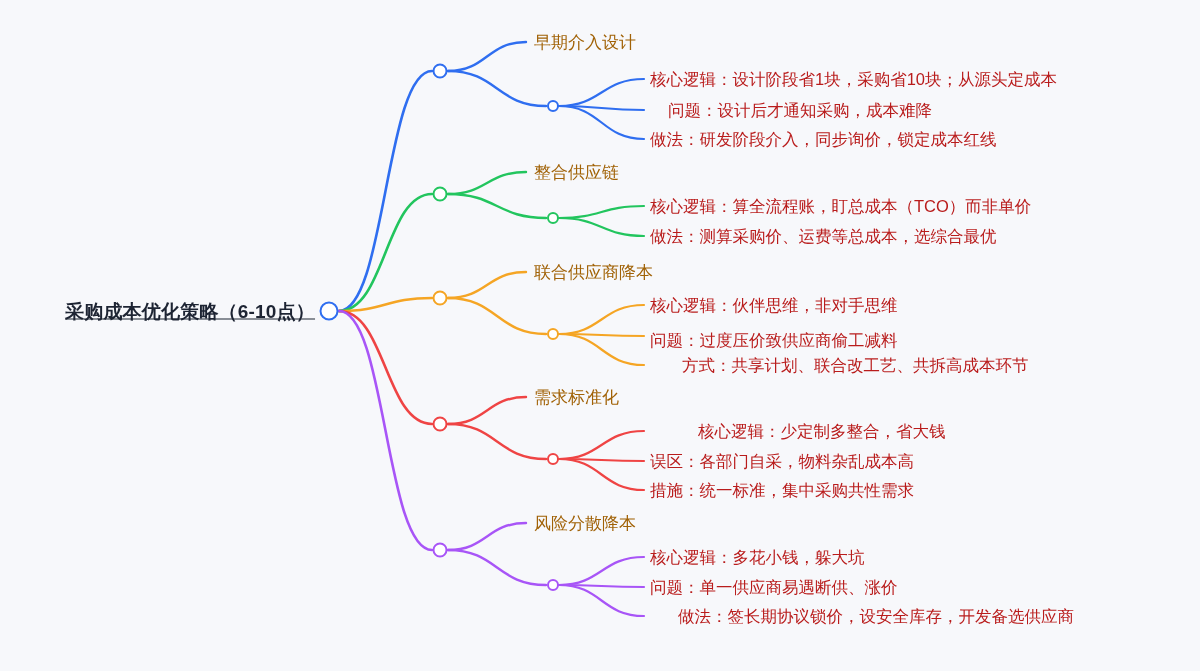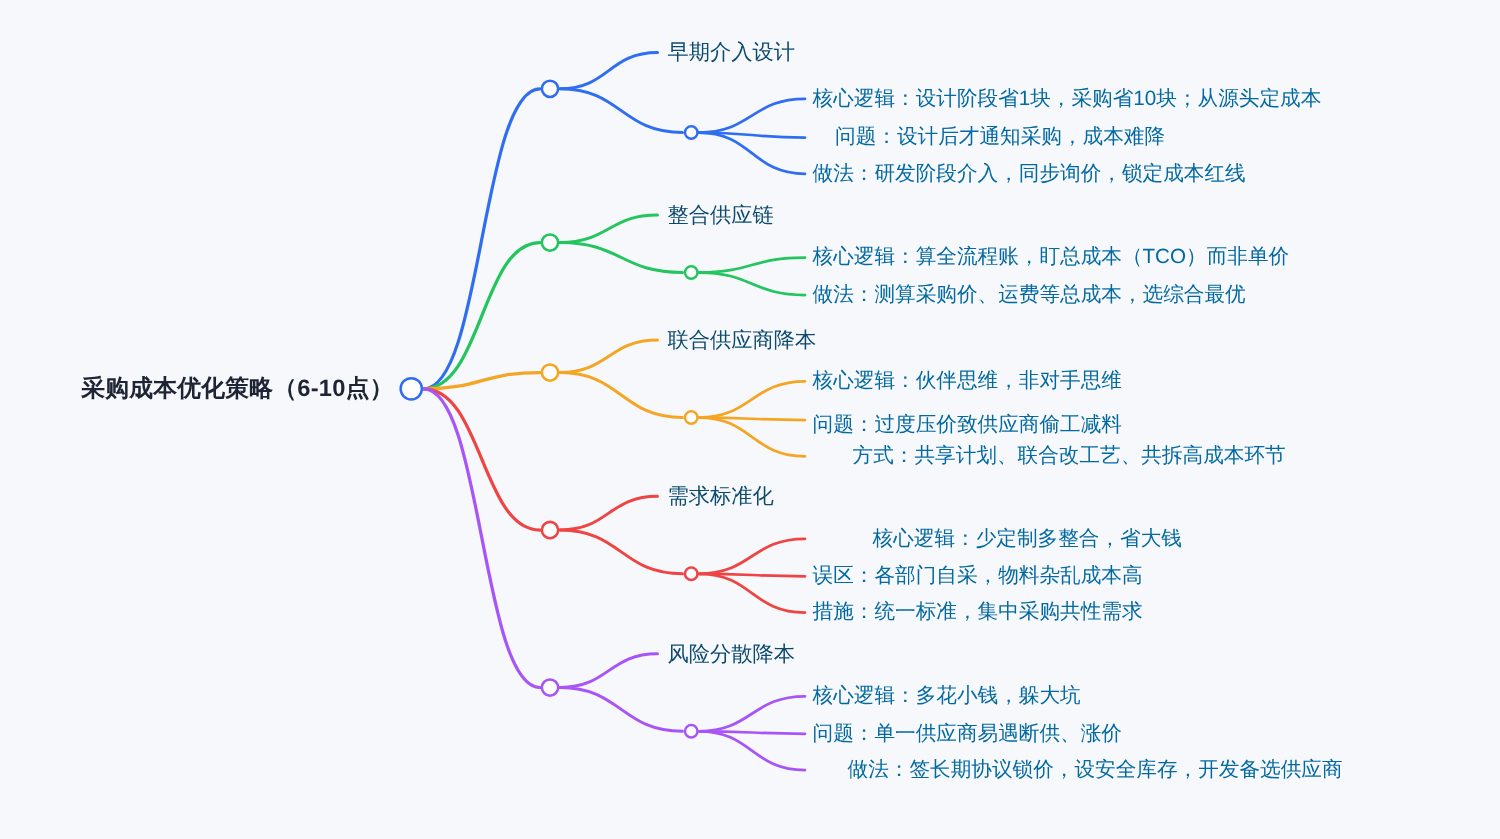--- a/index.html
+++ b/index.html
@@ -30,26 +30,26 @@
     transform: translateY(-50%);
   }
   .root-label {
     font-size: 19px;
     font-weight: bold;
     color: #1d2433;
     letter-spacing: 0.2px;
   }
   .topic-label {
     font-size: 17px;
-    color: #0c4a6e;
+    color: #a16207;
     font-weight: 400;
   }
   .leaf-label {
     font-size: 16.5px;
-    color: #0369a1;
+    color: #b91c1c;
     font-weight: 400;
   }
   .node-dot {
     position: absolute;
     border-radius: 50%;
     background: #ffffff;
     box-sizing: border-box;
     transform: translate(-50%, -50%);
   }
   .node-root {
@@ -97,21 +97,21 @@
       <path d="M 559 459 C 601.5 459, 601.5 461, 644 461" fill="none" stroke="#ef4444" stroke-width="2.2" stroke-linecap="round"></path>
       <path d="M 559 459 C 601.5 459, 601.5 490, 644 490" fill="none" stroke="#ef4444" stroke-width="2.2" stroke-linecap="round"></path>
       <path d="M 339 311 C 385.5 311, 385.5 550, 432 550" fill="none" stroke="#a855f7" stroke-width="2.6" stroke-linecap="round"></path>
       <path d="M 448 550 C 487 550, 487 523, 526 523" fill="none" stroke="#a855f7" stroke-width="2.4" stroke-linecap="round"></path>
       <path d="M 448 550 C 497 550, 497 585, 546 585" fill="none" stroke="#a855f7" stroke-width="2.4" stroke-linecap="round"></path>
       <path d="M 559 585 C 601.5 585, 601.5 557, 644 557" fill="none" stroke="#a855f7" stroke-width="2.2" stroke-linecap="round"></path>
       <path d="M 559 585 C 601.5 585, 601.5 587, 644 587" fill="none" stroke="#a855f7" stroke-width="2.2" stroke-linecap="round"></path>
       <path d="M 559 585 C 601.5 585, 601.5 616, 644 616" fill="none" stroke="#a855f7" stroke-width="2.2" stroke-linecap="round"></path>
     </svg>
   <div id="nodes">
-      <div class="label root-label" style="left: 65px; top: 311px;">采购成本优化策略（6-10点）</div>
+      <div class="label root-label" style="left: 65px; top: 311px; text-decoration: underline;">采购成本优化策略（6-10点）</div>
       <div class="node-dot node-topic" style="left: 440px; top: 71px; color: rgb(47, 110, 240);"></div>
       <div class="node-dot node-sub" style="left: 553px; top: 106px; color: rgb(47, 110, 240);"></div>
       <div class="label topic-label" style="left: 534px; top: 42px;">早期介入设计</div>
       <div class="label leaf-label" style="left: 650px; top: 79px;">核心逻辑：设计阶段省1块，采购省10块；从源头定成本</div>
       <div class="label leaf-label" style="left: 668px; top: 110px;">问题：设计后才通知采购，成本难降</div>
       <div class="label leaf-label" style="left: 650px; top: 139px;">做法：研发阶段介入，同步询价，锁定成本红线</div>
       <div class="node-dot node-topic" style="left: 440px; top: 194px; color: rgb(34, 197, 94);"></div>
       <div class="node-dot node-sub" style="left: 553px; top: 218px; color: rgb(34, 197, 94);"></div>
       <div class="label topic-label" style="left: 534px; top: 172px;">整合供应链</div>
       <div class="label leaf-label" style="left: 650px; top: 206px;">核心逻辑：算全流程账，盯总成本（TCO）而非单价</div>

